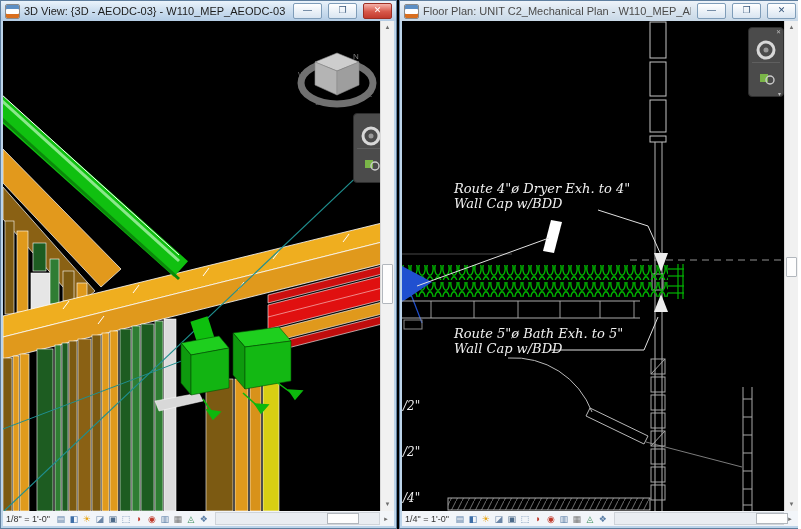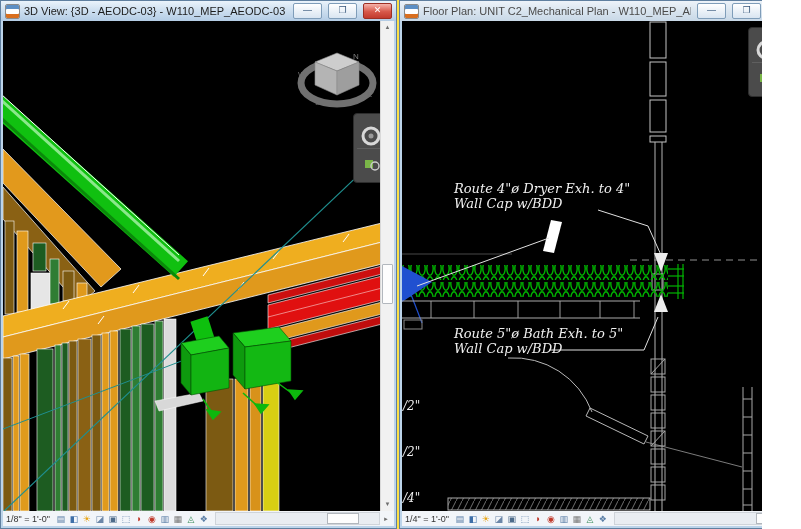--- a/index.html
+++ b/index.html
@@ -1,17 +1,17 @@
 <!DOCTYPE html>
 <html><head>
 <meta charset="utf-8">
 <style>
   html,body{margin:0;padding:0;}
-  #workspace{position:relative;width:762px;height:529px;background:#fde047;overflow:hidden;
-             font-family:"Liberation Sans",sans-serif;}
+  #workspace{position:relative;width:762px;height:529px;background:#000000;overflow:hidden;
+             font-family:"Liberation Sans",sans-serif;padding-left:36px;}
   .window{position:absolute;display:flex;flex-direction:column;background:#bcd4ea;
           border:1px solid #5f7f9f;box-sizing:border-box;padding-bottom:2px;}
   .win-left{left:0;top:0;width:397px;height:529px;}
   .win-right{left:399px;top:0;width:402px;height:529px;}
   .titlebar{height:20px;flex:0 0 20px;display:flex;align-items:center;gap:4px;padding:0 4px;
             background:linear-gradient(#eaf3fb,#cfe0f0 45%,#b3cce5);font-size:11px;color:#1c1c1c;}
   .win-right .titlebar{background:linear-gradient(#edf3f9,#dbe6f0 45%,#c8d8e7);color:#4a4a4a;}
   .title-text{flex:1;white-space:nowrap;overflow:hidden;}
   .rvt-icon{width:13px;height:13px;flex:0 0 13px;background:#fff;border:1px solid #8a8a8a;
             box-shadow:inset 0 4px #5d8fc4, inset 0 -4px #d96f1f;border-radius:2px;}

